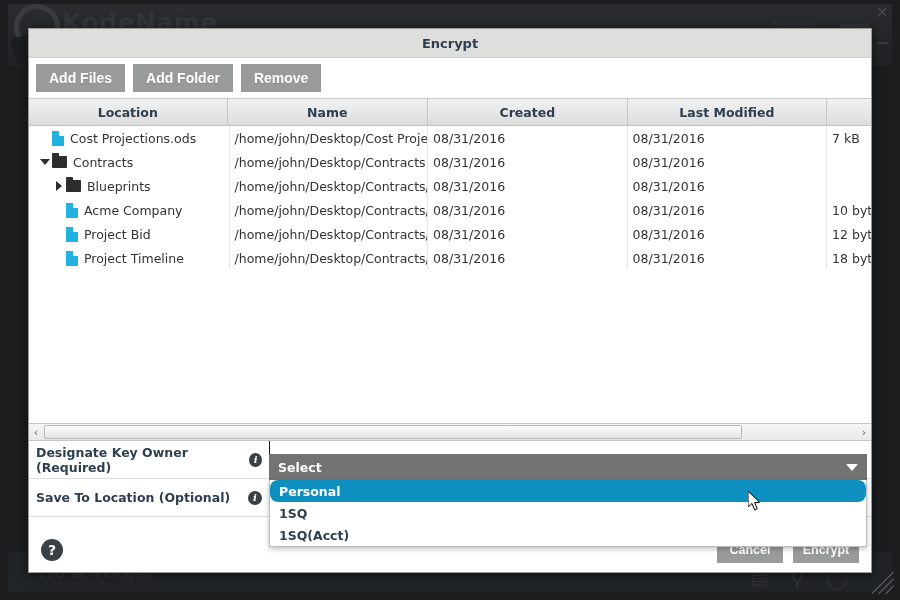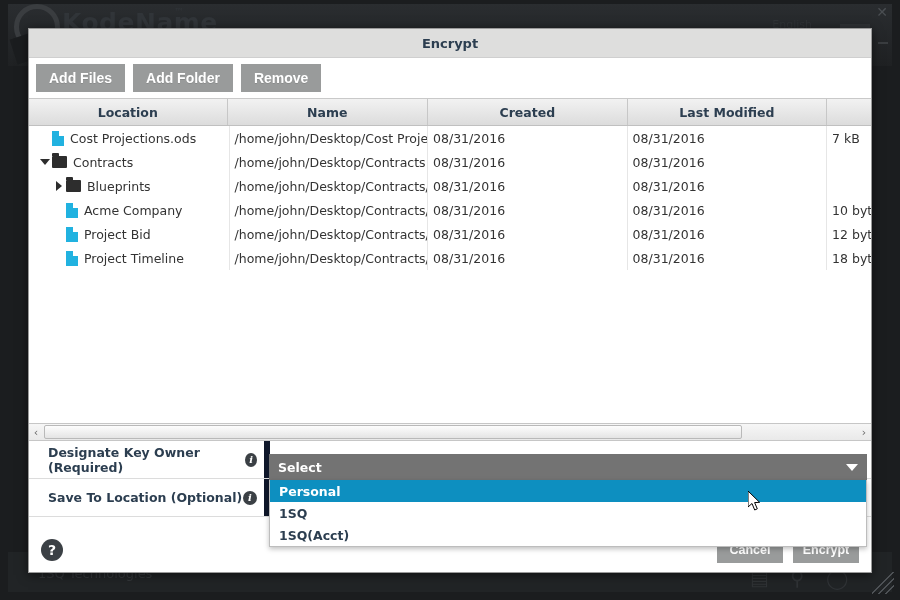--- a/index.html
+++ b/index.html
@@ -197,22 +197,22 @@
 
   
   #form-area { background:#fff; }
   .form-row {
     display:flex; align-items:center; height:38px;
     border-bottom:1px solid #dcdcdc;
   }
   .form-label-cell {
     width:241px; height:100%;
     display:flex; align-items:center; justify-content:space-between;
-    padding:0 7px 0 19px;
-    border-right:6px solid #0f172a;
+    padding:0 7px 0 7px;
+    border-right:1px solid #0f172a;
   }
   .form-label {
     font-size:12.5px; font-weight:bold; color:#2c3e50;
   }
   .info-icon {
     width:14px; height:14px; border-radius:50%;
     background:#3b4045; color:#fff;
     font-size:10px; font-weight:bold; font-style:italic;
     display:flex; align-items:center; justify-content:center;
     font-family:"DejaVu Serif", serif; cursor:pointer;
@@ -262,20 +262,21 @@
   #dropdown-list {
     background:#fff;
     border:1px solid #bdbdbd; border-top:none;
     box-shadow:0 2px 5px rgba(0,0,0,.25);
   }
   .dd-option {
     height:22px; display:flex; align-items:center;
     padding:0 9px;
     font-size:12.5px; font-weight:bold; color:#2c3e50;
     cursor:pointer;
+    border-radius:8px;
   }
   .dd-option.selected {
     background:#0d8fc0; color:#fff;
   }
 
   
   #cursor {
     position:absolute; left:748px; top:491px;
     width:13px; height:20px; z-index:60; pointer-events:none;
   }

